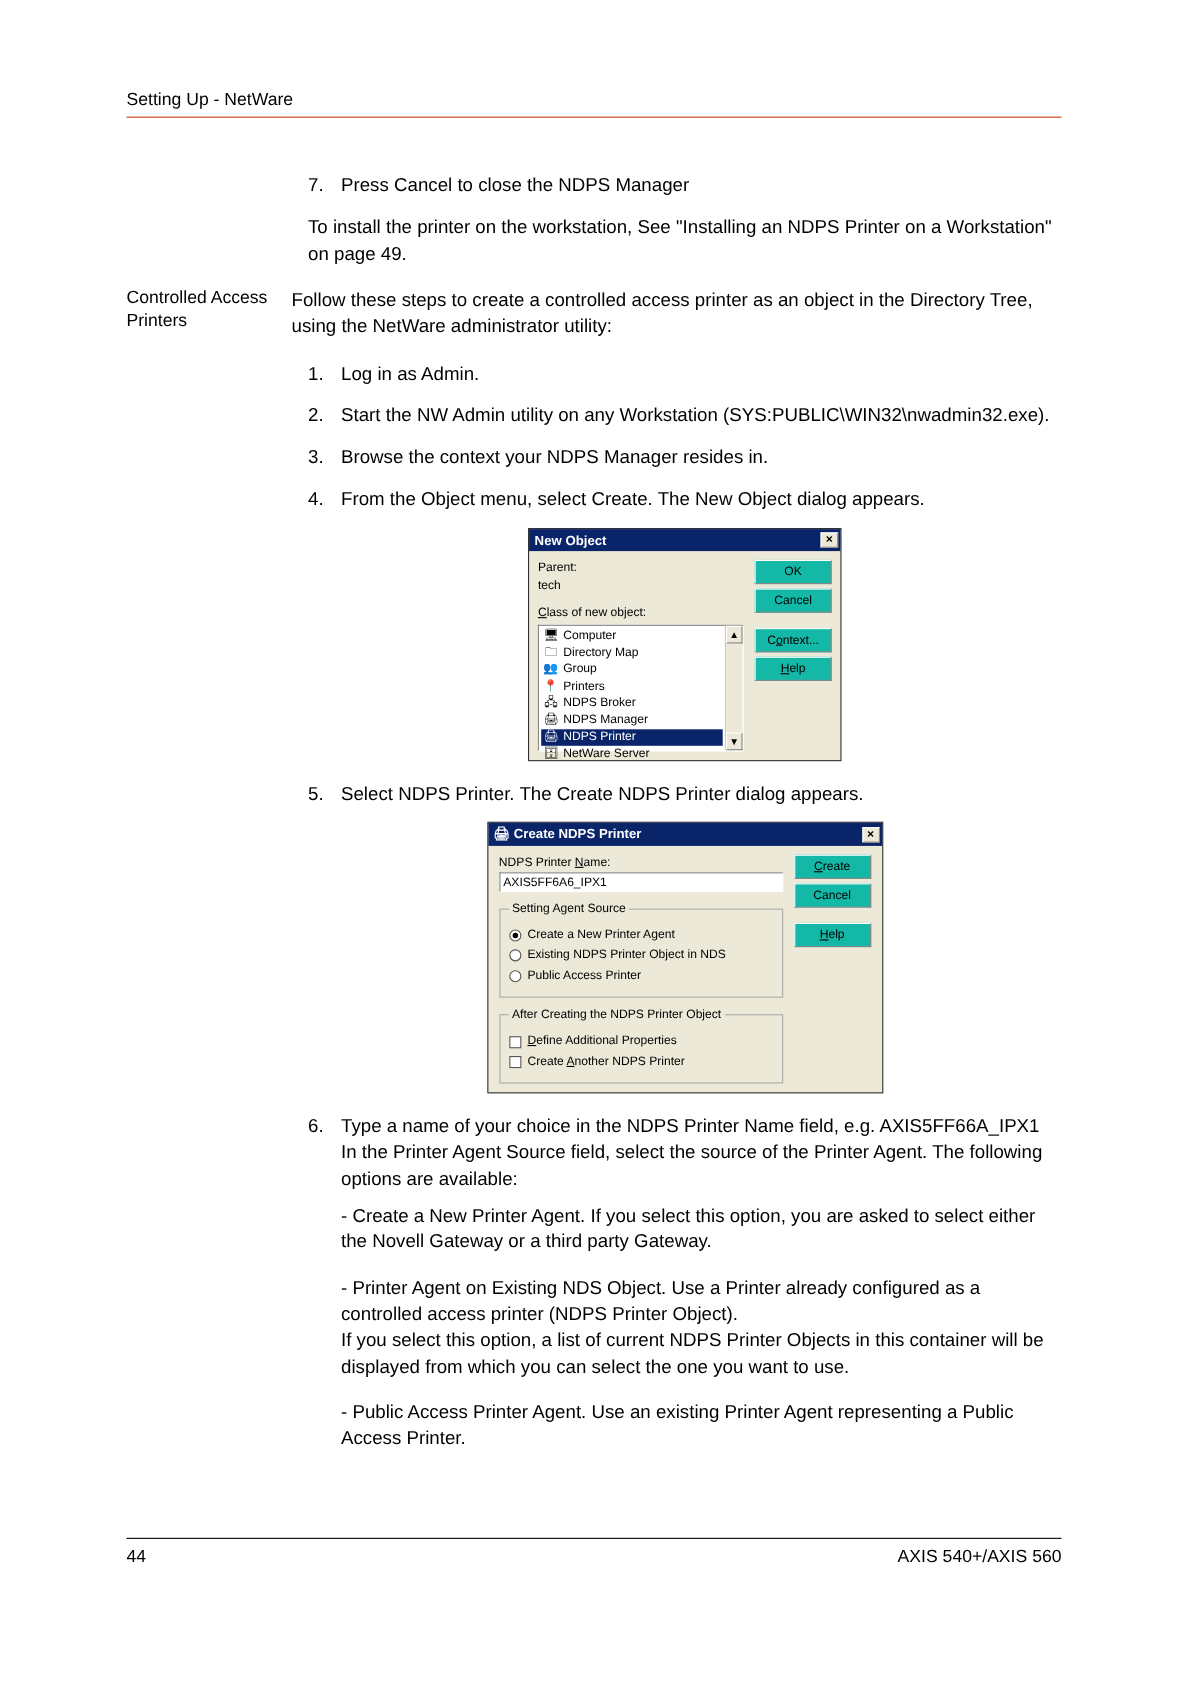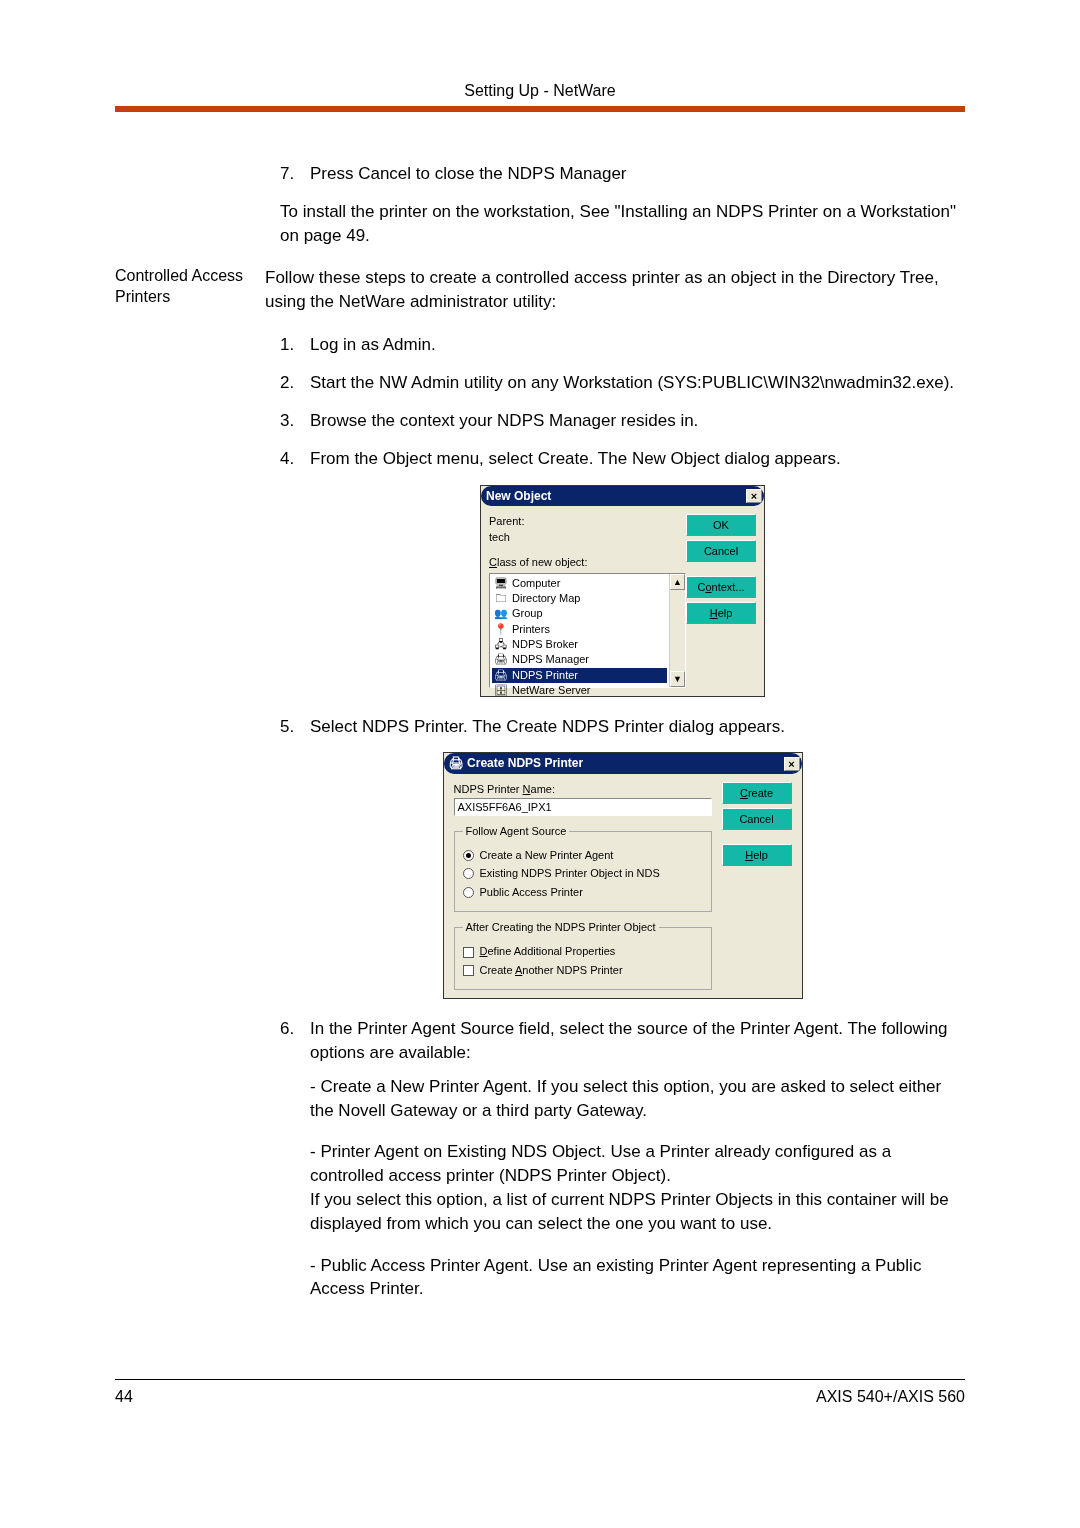--- a/index.html
+++ b/index.html
@@ -7,23 +7,23 @@
       font-family: Arial, sans-serif;
       font-size: 17px;
       color: #000;
       background: #fff;
       width: 1080px;
       padding: 80px 115px 40px 115px;
       line-height: 1.4;
     }
     .header-row {
       display: flex;
-      justify-content: center;
+      justify-content: flex-start;
       padding-bottom: 4px;
-      border-bottom: 6px solid #c2410c;
+      border-bottom: 1px solid #c2410c;
       margin-bottom: 50px;
     }
     .header-text { font-size: 16px; }
     .two-col {
       display: flex;
       align-items: flex-start;
       margin-bottom: 20px;
     }
     .left-col {
       width: 150px;
@@ -53,33 +53,32 @@
       font-size: 12px;
     }
     .titlebar {
       background: #0a246a;
       color: #fff;
       font-weight: bold;
       padding: 2px 2px 2px 5px;
       display: flex;
       justify-content: space-between;
       align-items: center;
-      border-radius: 10px;
     }
     .close-x {
       background: #ece9d8;
       color: #000;
       width: 16px; height: 14px;
       text-align: center;
       font-size: 11px;
       line-height: 13px;
       border: 1px solid #888;
       border-top-color: #fff; border-left-color: #fff;
     }
-    .dlg-body { display: flex; padding: 8px 8px; }
+    .dlg-body { display: flex; padding: 8px 8px; gap: 10px; }
     .dlg-left { flex: 1; }
     .dlg-btns { display: flex; flex-direction: column; gap: 4px; }
     .win-btn {
       width: 70px; height: 22px;
       background: #14b8a6;
       border: 1px solid #888;
       border-top-color: #fff; border-left-color: #fff;
       font-family: Tahoma, sans-serif;
       font-size: 11px;
       text-align: center;
@@ -268,21 +267,21 @@
     <div class="dialog dialog2">
       <div class="titlebar">
         <span><span>🖨</span> <span>Create NDPS Printer</span></span>
         <span class="close-x">×</span>
       </div>
       <div class="dlg2-body">
         <div class="dlg2-left">
           <div class="label-sm">NDPS Printer <span class="underline-letter">N</span>ame:</div>
           <div class="input-box">AXIS5FF6A6_IPX1</div>
           <fieldset>
-            <legend>Follow Agent Source</legend>
+            <legend>Setting Agent Source</legend>
             <div class="radio-row">
                 <span class="radio">
                   <span class="dot"></span>
                 </span>
                 <span>Create a New Printer Agent</span>
               </div>
             <div class="radio-row">
                 <span class="radio"></span>
                 <span>Existing NDPS Printer Object in NDS</span>
               </div>
@@ -309,20 +308,21 @@
           <div style="height:6px"></div>
           <div class="win-btn"><span class="underline-letter">H</span>elp</div>
         </div>
       </div>
     </div>
   </div>
 
   <div class="step">
     <span class="step-num">6.</span>
     <div class="step-body">
+      <div>Type a name of your choice in the NDPS Printer Name field, e.g. AXIS5FF66A_IPX1</div>
       <div style="margin-bottom:10px">In the Printer Agent Source field, select the source of the Printer Agent. The following options are available:</div>
       <p class="block">- Create a New Printer Agent. If you select this option, you are asked to select either the Novell Gateway or a third party Gateway.</p>
       <div>- Printer Agent on Existing NDS Object. Use a Printer already configured as a controlled access printer (NDPS Printer Object).</div>
       <p class="block">If you select this option, a list of current NDPS Printer Objects in this container will be displayed from which you can select the one you want to use.</p>
       <p class="block">- Public Access Printer Agent. Use an existing Printer Agent representing a Public Access Printer.</p>
     </div>
   </div>
 
 </div>
 

